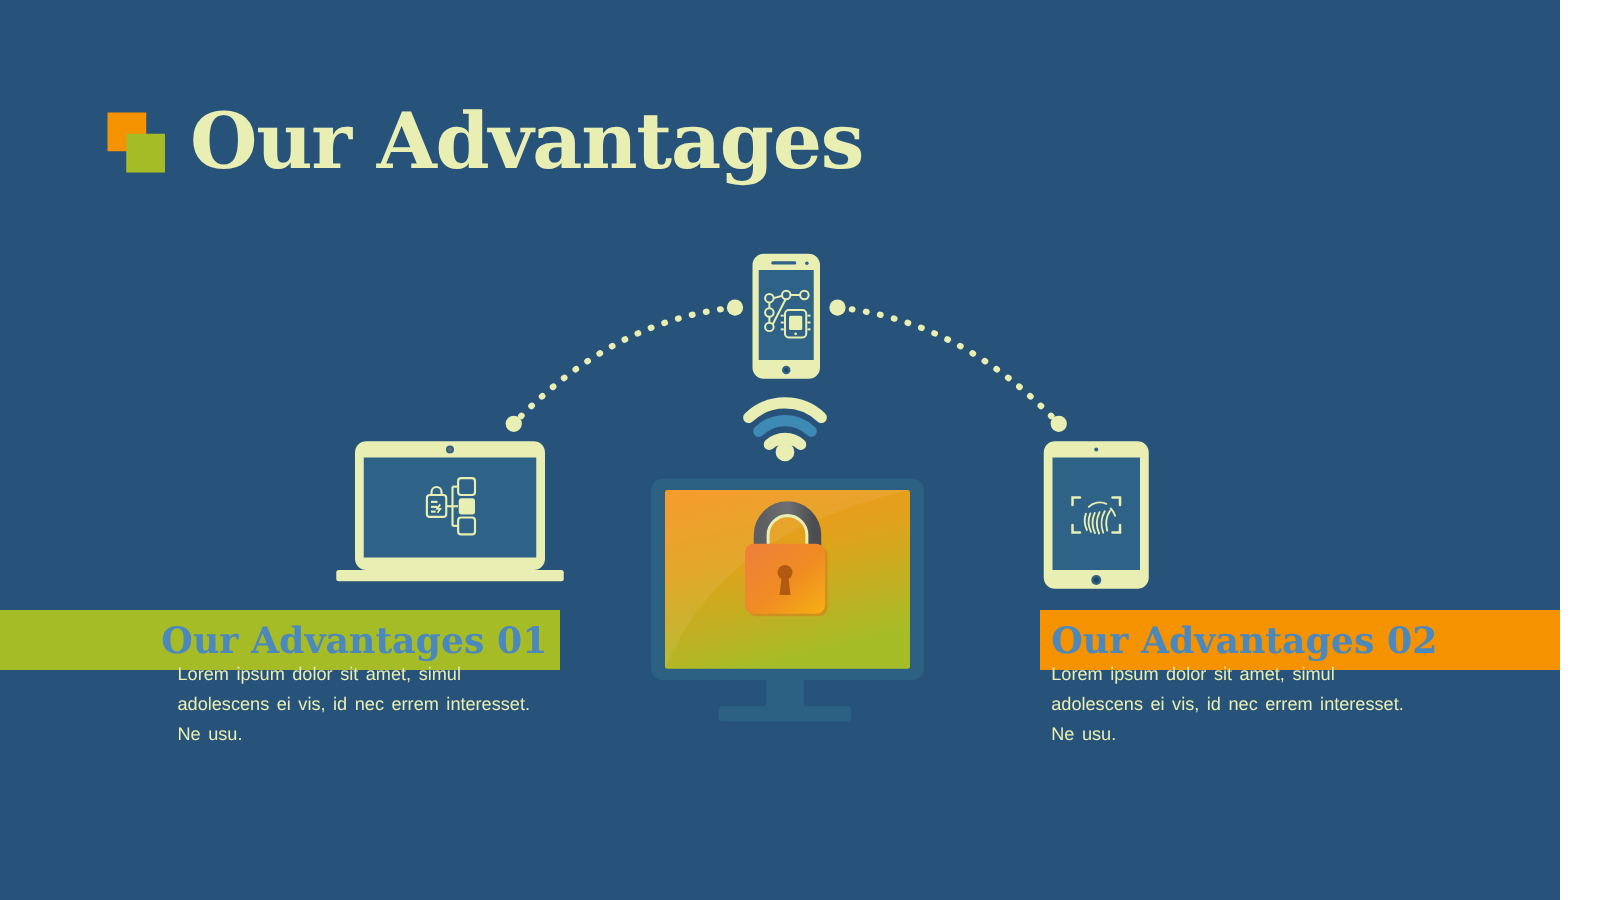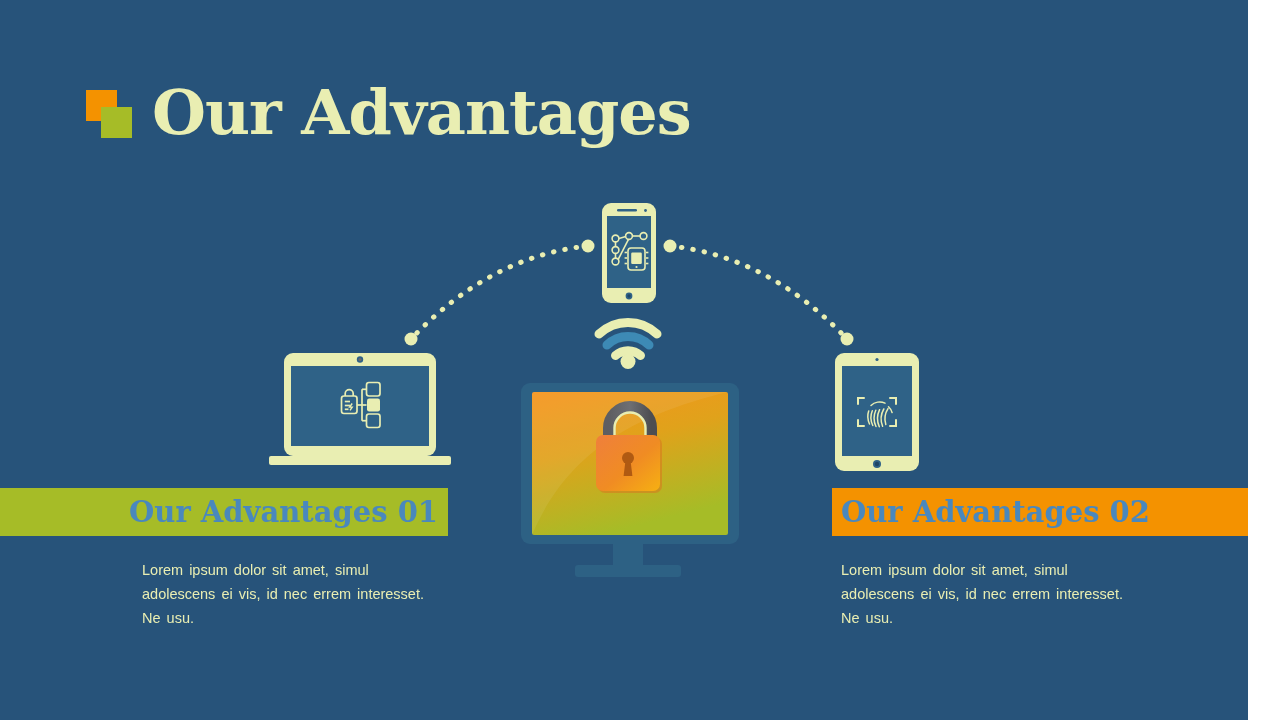--- a/index.html
+++ b/index.html
@@ -81,21 +81,21 @@
     left: 832px;
     width: 460px;
     background: #f49200;
     text-align: left;
     padding-left: 9px;
   }
 
   
   .body-text {
     position: absolute;
-    top: 558px;
+    top: 528px;
     width: 300px;
     font-size: 14.5px;
     line-height: 24px;
     color: #e9eeb2;
     word-spacing: 2px;
   }
   #body-left  { left: 142px; }
   #body-right { left: 841px; }
 
   

